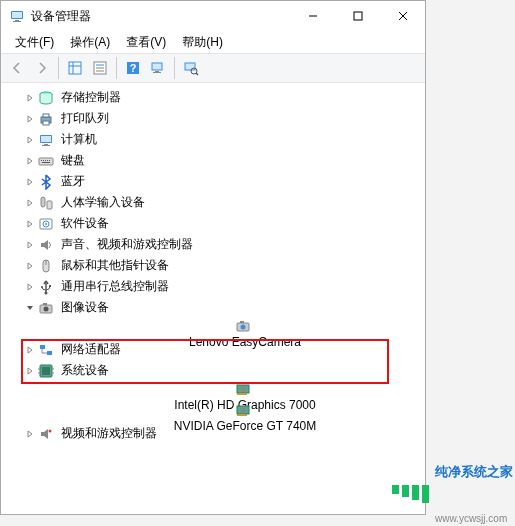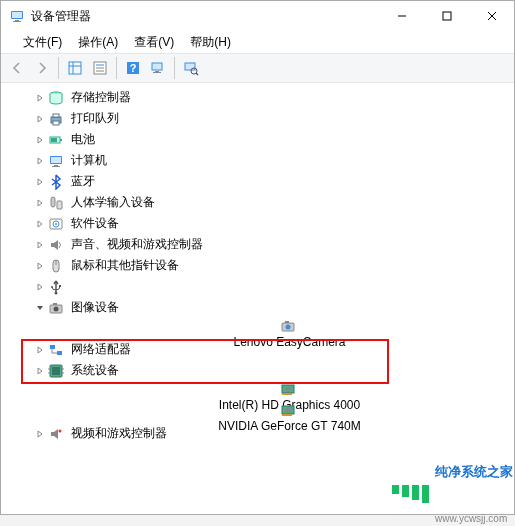--- a/index.html
+++ b/index.html
@@ -1,35 +1,35 @@
 <!DOCTYPE html>
 <html><head>
   <meta charset="utf-8">
   <style>
     * { margin: 0; padding: 0; box-sizing: border-box; font-family: "Microsoft YaHei", "Segoe UI", sans-serif; }
     body { width: 515px; height: 526px; background: #f3f3f3; position: relative; overflow: hidden; }
-    .window { width: 515px; height: 515px; background: #fff; border: 1px solid #aaa; display: flex; flex-direction: column; }
+    .window { width: 426px; height: 515px; background: #fff; border: 1px solid #aaa; display: flex; flex-direction: column; }
     .titlebar { height: 30px; display: flex; align-items: center; padding-left: 8px; background: #fff; }
     .titlebar .icon { width: 16px; height: 16px; margin-right: 6px; }
     .titlebar .title { flex: 1; font-size: 12px; color: #000; }
     .winbtns { display: flex; height: 30px; }
     .winbtn { width: 45px; height: 30px; display: flex; align-items: center; justify-content: center; font-size: 14px; color: #333; cursor: default; }
-    .menubar { height: 22px; display: flex; align-items: center; padding: 0 14px; font-size: 12px; color: #000; }
+    .menubar { height: 22px; display: flex; align-items: center; padding: 0 6px; font-size: 12px; color: #000; }
     .menuitem { padding: 2px 8px; cursor: default; }
     .toolbar { height: 30px; display: flex; align-items: center; padding: 0 4px; border-top: 1px solid #e5e5e5; border-bottom: 1px solid #e5e5e5; background: #f5f6f7; gap: 1px; }
     .tbtn { width: 24px; height: 24px; display: flex; align-items: center; justify-content: center; border: 1px solid transparent; cursor: default; }
     .tbtn.disabled { opacity: .35; pointer-events: none; }
     .tsep { width: 1px; height: 22px; background: #ccc; margin: 0 3px; }
     .tree { flex: 1; overflow: auto; padding: 4px 0; font-size: 12px; position: relative; }
     .node { display: flex; align-items: center; height: 21px; white-space: nowrap; cursor: default; }
     .expander { width: 14px; height: 14px; display: flex; align-items: center; justify-content: center; margin-right: 1px; color: #666; font-size: 10px; }
     .expander.none { visibility: hidden; }
     .nicon { width: 16px; height: 16px; margin-right: 4px; flex-shrink: 0; }
     .nlabel { color: #000; padding: 1px 3px; }
-    .indent-2 { padding-left: 32px; }
+    .indent-2 { padding-left: 22px; }
     .indent-3 { padding-left: 64px; flex-direction: column; }
     .highlight-box { position: absolute; border: 2px solid #e70f0f; pointer-events: none; }
     .watermark { position: absolute; right: 2px; bottom: 2px; display: flex; align-items: center; gap: 6px; font-size: 12px; color: #888; }
     .wm-bars { display: flex; gap: 3px; }
     .wm-bars span { width: 7px; background: #1abc63; }
     .wm-bars span:nth-child(1){height:9px}
     .wm-bars span:nth-child(2){height:12px}
     .wm-bars span:nth-child(3){height:15px}
     .wm-bars span:nth-child(4){height:18px}
     .wm-text-cn { color: #1a74cf; font-size: 13px; font-weight: bold; }
@@ -160,42 +160,46 @@
         <span class="nlabel">打印队列</span>
       </div>
       <div class="node indent-2">
         <span class="expander ">
           <svg width="8" height="8">
             <path d="M2 1 L6 4 L2 7 Z" fill="none" stroke="#888"></path>
           </svg>
         </span>
         <span class="nicon">
           <svg viewBox="0 0 16 16">
-            <rect x="2" y="5" width="10" height="6" fill="#cfe" stroke="#3a8"></rect>
-            <rect x="12" y="7" width="2" height="2" fill="#3a8"></rect>
-            <rect x="3" y="6" width="6" height="4" fill="#3a8"></rect>
-          </svg>
-        </span>
-        <span class="nlabel">电池</span>
-      </div>
-      <div class="node indent-2">
-        <span class="expander ">
-          <svg width="8" height="8">
-            <path d="M2 1 L6 4 L2 7 Z" fill="none" stroke="#888"></path>
-          </svg>
-        </span>
-        <span class="nicon">
-          <svg viewBox="0 0 16 16">
             <rect x="2" y="3" width="12" height="8" rx="1" fill="#3a8ee6"></rect>
             <rect x="3" y="4" width="10" height="6" fill="#cfe8ff"></rect>
             <rect x="6" y="12" width="4" height="1" fill="#888"></rect>
             <rect x="4" y="13" width="8" height="1" fill="#888"></rect>
           </svg>
         </span>
         <span class="nlabel">计算机</span>
+      </div>
+      <div class="node indent-2">
+        <span class="expander ">
+          <svg width="8" height="8">
+            <path d="M2 1 L6 4 L2 7 Z" fill="none" stroke="#888"></path>
+          </svg>
+        </span>
+        <span class="nicon">
+          <svg viewBox="0 0 16 16">
+            <rect x="1" y="5" width="14" height="7" rx="1" fill="#ddd" stroke="#888"></rect>
+            <rect x="3" y="7" width="1" height="1" fill="#555"></rect>
+            <rect x="5" y="7" width="1" height="1" fill="#555"></rect>
+            <rect x="7" y="7" width="1" height="1" fill="#555"></rect>
+            <rect x="9" y="7" width="1" height="1" fill="#555"></rect>
+            <rect x="11" y="7" width="1" height="1" fill="#555"></rect>
+            <rect x="4" y="9" width="8" height="1" fill="#555"></rect>
+          </svg>
+        </span>
+        <span class="nlabel">键盘</span>
       </div>
       <div class="node indent-2">
         <span class="expander ">
           <svg width="8" height="8">
             <path d="M2 1 L6 4 L2 7 Z" fill="none" stroke="#888"></path>
           </svg>
         </span>
         <span class="nicon">
           <svg viewBox="0 0 16 16">
             <path d="M8 1 v14 l4-4-8-6 M8 1 l4 4-8 6" fill="none" stroke="#1e5fd8" stroke-width="1.5"></path>
@@ -269,20 +273,21 @@
         <span class="nicon">
           <svg viewBox="0 0 16 16">
             <circle cx="8" cy="14" r="1.5" fill="#555"></circle>
             <line x1="8" y1="14" x2="8" y2="2" stroke="#555" stroke-width="1.5"></line>
             <path d="M8 2 l-2 3 M8 2 l2 3" stroke="#555" stroke-width="1.5"></path>
             <circle cx="4" cy="8" r="1" fill="#555"></circle>
             <rect x="11" y="6" width="2" height="2" fill="#555"></rect>
             <path d="M4 8 q0 3 4 3 M12 7 q0 4-4 4" fill="none" stroke="#555"></path>
           </svg>
         </span>
+        <span class="nlabel">通用串行总线控制器</span>
       </div>
       <div class="node indent-2">
         <span class="expander ">
           <svg width="8" height="8">
             <path d="M1 2 L7 2 L4 6 Z" fill="#555"></path>
           </svg>
         </span>
         <span class="nicon">
           <svg viewBox="0 0 16 16">
             <rect x="2" y="5" width="12" height="8" rx="1" fill="#ccc" stroke="#888"></rect>
@@ -338,21 +343,21 @@
       </div>
       <div class="node indent-3">
         <span class="expander none"></span>
         <span class="nicon">
           <svg viewBox="0 0 16 16">
             <rect x="2" y="4" width="12" height="8" fill="#5a8" stroke="#376"></rect>
             <circle cx="8" cy="8" r="2.5" fill="#888"></circle>
             <rect x="2" y="12" width="10" height="2" fill="#c93"></rect>
           </svg>
         </span>
-        <span class="nlabel">Intel(R) HD Graphics 4000</span>
+        <span class="nlabel">Intel(R) HD Graphics 7000</span>
       </div>
       <div class="node indent-3">
         <span class="expander none"></span>
         <span class="nicon">
           <svg viewBox="0 0 16 16">
             <rect x="2" y="4" width="12" height="8" fill="#5a8" stroke="#376"></rect>
             <circle cx="8" cy="8" r="2.5" fill="#888"></circle>
             <rect x="2" y="12" width="10" height="2" fill="#c93"></rect>
           </svg>
         </span>

